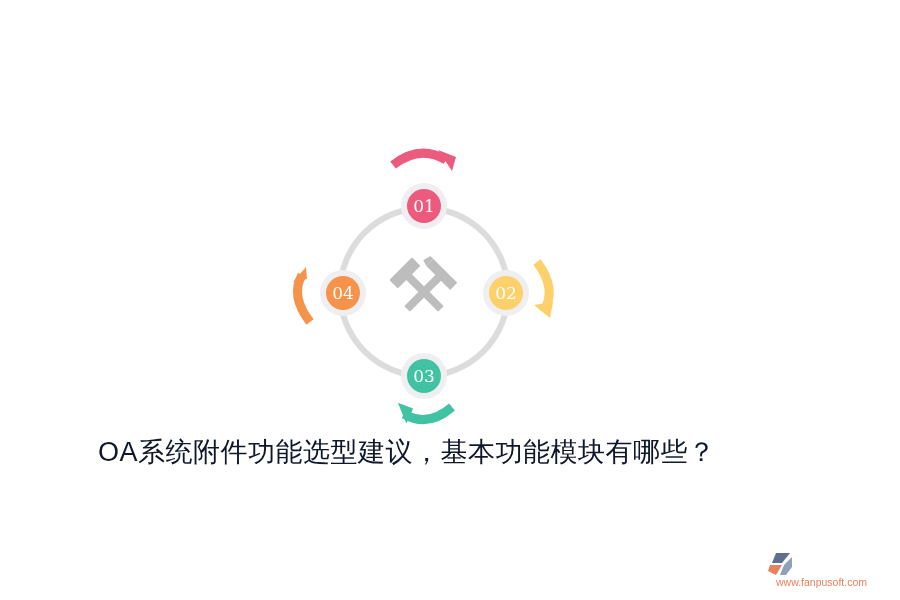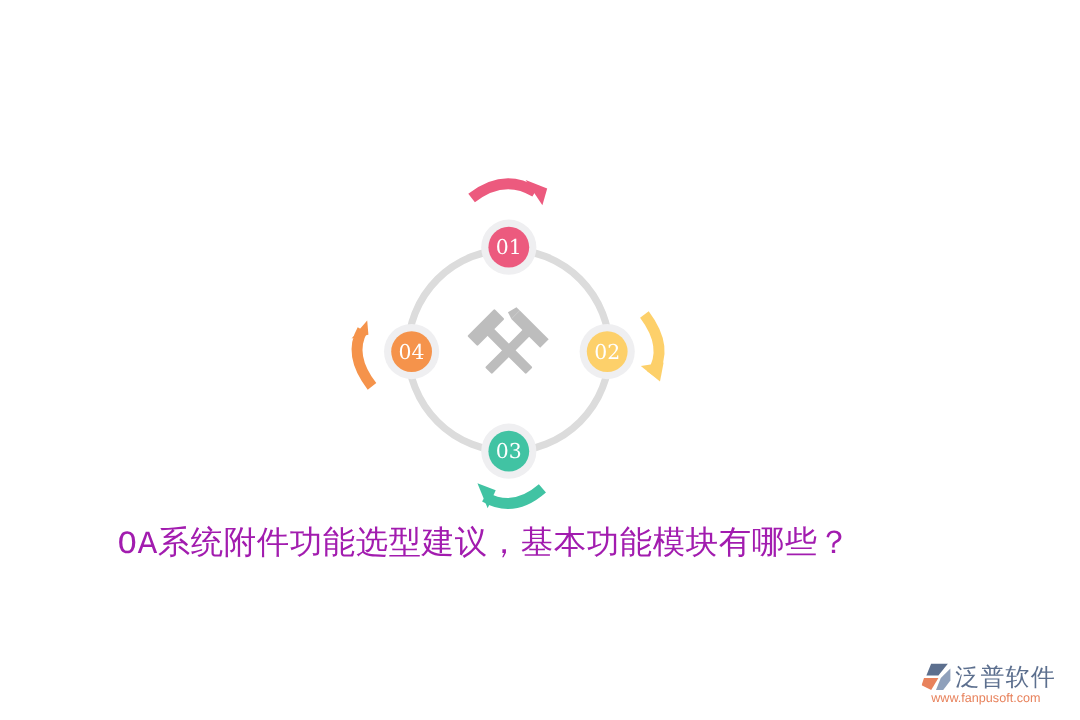--- a/index.html
+++ b/index.html
@@ -8,22 +8,22 @@
       position: relative; overflow: hidden;
       font-family: "DejaVu Serif", "Liberation Serif", serif;
     }
     #diagram { position: absolute; left: 0; top: 0; }
     .node-label {
       font-family: "DejaVu Serif", "Liberation Serif", serif;
       font-size: 17px; fill: #ffffff;
     }
     .title {
       position: absolute; left: 98px; top: 434px; width: 740px;
-      font-family: Liberation Mono, monospace;
-      font-size: 27px; color: #a21caf; white-space: nowrap;
+      font-family: Liberation Sans, sans-serif;
+      font-size: 27px; color: #0f172a; white-space: nowrap;
       letter-spacing: 0.5px;
     }
     .logo {
       position: absolute; left: 766px; top: 551px; width: 130px; height: 42px;
     }
     .logo-mark { position: absolute; left: 2px; top: 2px; }
     .logo-name {
       position: absolute; left: 30px; top: 0px;
       font-family: "DejaVu Sans", "Liberation Sans", sans-serif;
       font-size: 20px; color: #5c6f8e; letter-spacing: 1px; white-space: nowrap;
@@ -98,15 +98,14 @@
 </svg>
 
 <div class="title">OA系统附件功能选型建议，基本功能模块有哪些？</div>
 
 <div class="logo">
   <svg class="logo-mark" width="26" height="22" viewBox="0 0 26 22">
     <polygon points="8,0 22,0 14,10 4,10" fill="#5c6f8e"></polygon>
     <polygon points="2,12 14,12 8,22 0,18" fill="#e8825c"></polygon>
     <polygon points="16,12 24,4 24,14 18,22 12,22" fill="#8fa0bb"></polygon>
   </svg>
-  <span class="logo-name">泛普软件</span>
   <span class="logo-url">www.fanpusoft.com</span>
 </div>
 
 </body></html>

